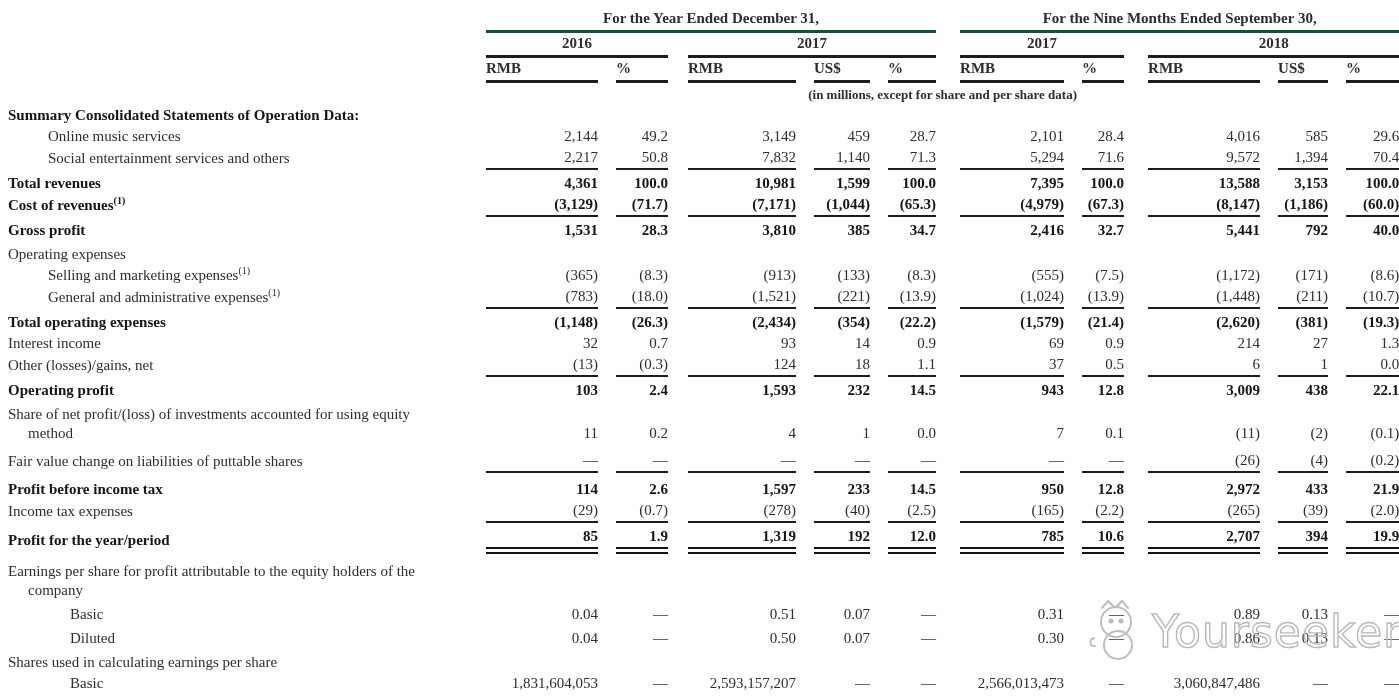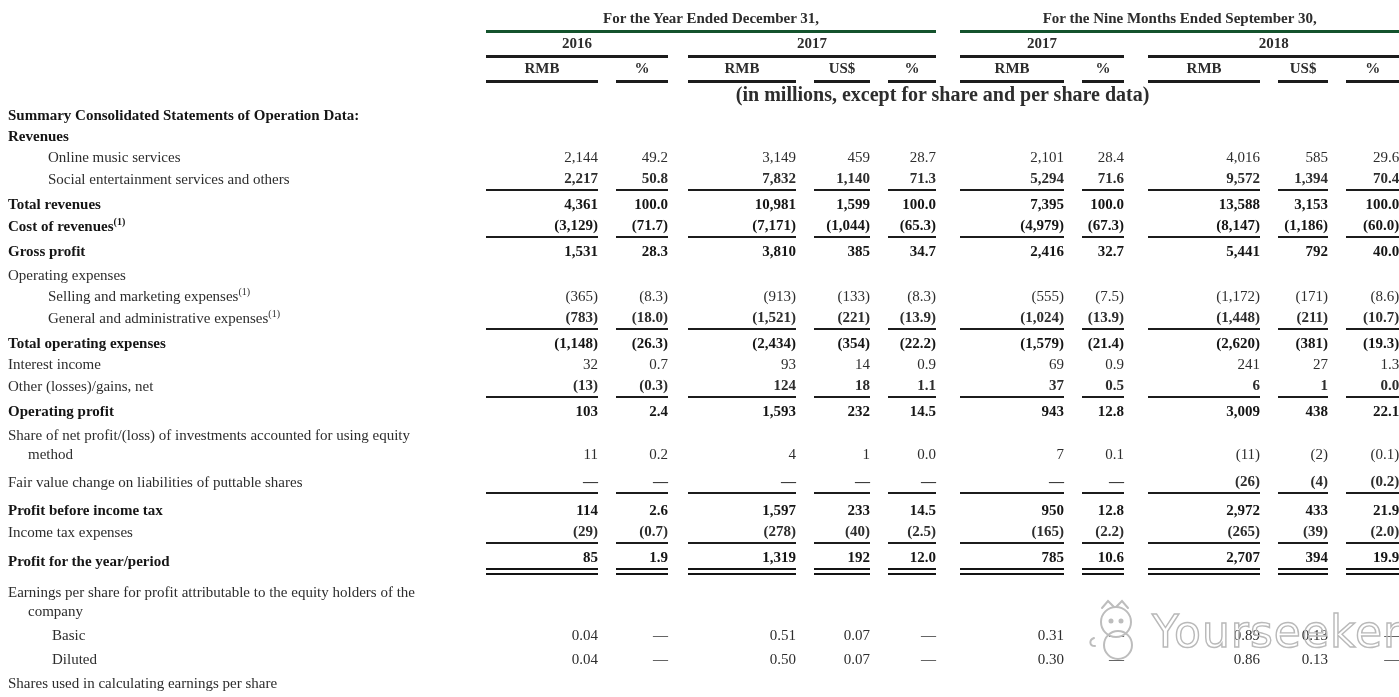--- a/index.html
+++ b/index.html
@@ -8,29 +8,29 @@
     font-family:"Liberation Serif", serif;color:#2d2d2d;
   }
   table{border-collapse:collapse;table-layout:fixed;width:1399px;margin-top:8px;}
   td{font-size:15px;line-height:19px;vertical-align:bottom;padding:1px 0;overflow:visible;white-space:nowrap;}
   td.lbl{white-space:normal;}
   .num{text-align:right;}
   .gap{}
   
   .grp{font-weight:bold;text-align:center;border-bottom:3px solid #14532d;padding-bottom:2px;}
   .yr{font-weight:bold;text-align:center;border-bottom:3px solid #1c1c1c;padding-bottom:2px;}
-  .ch{font-weight:bold;text-align:center;border-bottom:3px solid #1c1c1c;padding-bottom:2px;}
-  .note{font-weight:bold;text-align:center;font-size:20px;padding-top:2px;}
+  .ch{font-weight:bold;text-align:left;border-bottom:3px solid #1c1c1c;padding-bottom:2px;}
+  .note{font-weight:bold;text-align:center;font-size:13px;padding-top:2px;}
   
-  .rule{border-bottom:2.5px solid #1c1c1c;font-weight:bold;}
+  .rule{border-bottom:2.5px solid #1c1c1c;}
   .dbl{border-bottom:7px double #141414;}
   tr.bold td{font-weight:bold;color:#151515;}
   .ind0{padding-left:8px;}
   .ind1{padding-left:48px;}
-  .ind2{padding-left:52px;}
+  .ind2{padding-left:70px;}
   .cont{padding-left:20px;}
   sup{font-size:10px;line-height:0;}
   .sp1 td{padding-top:4px;}
   .sp2 td{padding-top:7px;}
   .sp3 td{padding-top:11px;}
   
   .watermark{
     position:absolute;left:1088px;top:598px;display:flex;align-items:center;
     pointer-events:none;
   }
@@ -125,42 +125,20 @@
         <td class="num"></td>
         <td class="gap"></td>
         <td class="num"></td>
         <td class="gap"></td>
         <td class="num"></td>
         <td class="gap"></td>
         <td class="num"></td>
         <td class="gap"></td>
         <td class="num"></td>
       </tr>
-      <tr class="bold">
-        <td class="lbl ind0">Revenues</td>
-        <td class="num"></td>
-        <td class="gap"></td>
-        <td class="num"></td>
-        <td class="gap"></td>
-        <td class="num"></td>
-        <td class="gap"></td>
-        <td class="num"></td>
-        <td class="gap"></td>
-        <td class="num"></td>
-        <td class="gap"></td>
-        <td class="num"></td>
-        <td class="gap"></td>
-        <td class="num"></td>
-        <td class="gap"></td>
-        <td class="num"></td>
-        <td class="gap"></td>
-        <td class="num"></td>
-        <td class="gap"></td>
-        <td class="num"></td>
-      </tr>
       <tr>
         <td class="lbl ind1">Online music services</td>
         <td class="num">2,144</td>
         <td class="gap"></td>
         <td class="num">49.2</td>
         <td class="gap"></td>
         <td class="num">3,149</td>
         <td class="gap"></td>
         <td class="num">459</td>
         <td class="gap"></td>
@@ -361,21 +339,21 @@
         <td class="num">93</td>
         <td class="gap"></td>
         <td class="num">14</td>
         <td class="gap"></td>
         <td class="num">0.9</td>
         <td class="gap"></td>
         <td class="num">69</td>
         <td class="gap"></td>
         <td class="num">0.9</td>
         <td class="gap"></td>
-        <td class="num">241</td>
+        <td class="num">214</td>
         <td class="gap"></td>
         <td class="num">27</td>
         <td class="gap"></td>
         <td class="num">1.3</td>
       </tr>
       <tr>
         <td class="lbl ind0">Other (losses)/gains, net</td>
         <td class="num rule">(13)</td>
         <td class="gap"></td>
         <td class="num rule">(0.3)</td>

